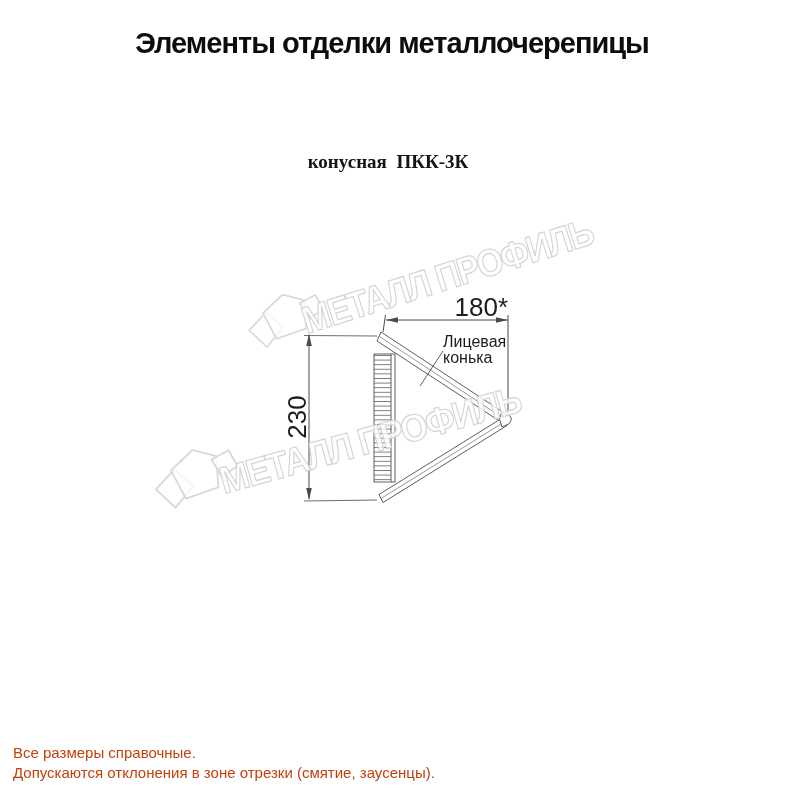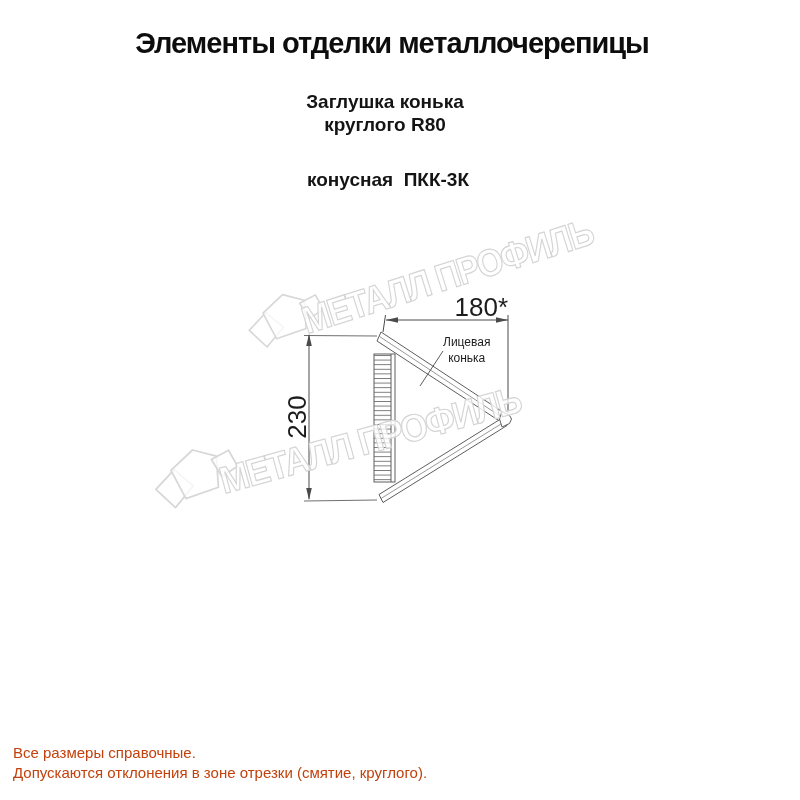--- a/index.html
+++ b/index.html
@@ -28,27 +28,28 @@
     top: 90px; left: 0;
     width: 770px;
     text-align: center;
     font-size: 19px;
     font-weight: bold;
     line-height: 23px;
     color: #141414;
   }
   .product-name {
     position: absolute;
-    top: 169px; left: 0;
+    top: 151px; left: 0;
     width: 776px;
     text-align: center;
     font-size: 19px;
     font-weight: bold;
     white-space: pre;
     color: #141414;
+    font-family: Liberation Serif, serif;
   }
   svg.diagram {
     position: absolute;
     top: 0; left: 0;
   }
   .dim {
     position: absolute;
     font-size: 26px;
     color: #1c1c1c;
     white-space: nowrap;
@@ -58,24 +59,24 @@
     width: 122px;
     text-align: right;
   }
   .dim-height {
     left: 297px; top: 417px;
     transform: translate(-50%, -50%) rotate(-90deg);
   }
   .face-label {
     position: absolute;
     left: 443px; top: 334px;
-    font-size: 12px;
+    font-size: 16px;
     line-height: 16px;
     color: #1c1c1c;
-    text-align: center;
+    text-align: left;
     white-space: nowrap;
   }
   .footer {
     position: absolute;
     left: 13px; top: 743px;
     font-size: 15px;
     line-height: 20px;
     color: #c2410c;
     text-align: left;
   }
@@ -90,24 +91,20 @@
     stroke-width: 1.2px;
   }
 </style>
 </head>
 <body>
 
 <div class="page">
 
   <h1 class="title">Элементы отделки металлочерепицы</h1>
 
-  <div class="subtitle">
-    <div>Заглушка конька</div>
-    <div>круглого R80</div>
-  </div>
 
   <div class="product-name">конусная  ПКК-3К</div>
 
   <svg class="diagram" width="800" height="800" viewBox="0 0 800 800">
     <defs>
       <pattern id="ribs" patternUnits="userSpaceOnUse" x="374" y="355" width="17" height="4.6">
         <line x1="0" y1="0.5" x2="17" y2="0.5" stroke="#6a6a6a" stroke-width="0.9"></line>
       </pattern>
       <g id="mp-logo" fill="#ffffff" fill-opacity="0.75" stroke="#d7d7d7" stroke-width="1.6" stroke-linejoin="round">
         <polygon points="0,30 20,16 34,34 14,50"></polygon>
@@ -168,16 +165,16 @@
   <div class="dim dim-width">180*</div>
   <div class="dim dim-height">230</div>
 
   <div class="face-label">
     <div>Лицевая</div>
     <div>конька</div>
   </div>
 
   <div class="footer">
     <div>Все размеры справочные.</div>
-    <div>Допускаются отклонения в зоне отрезки (смятие, круглого).</div>
+    <div>Допускаются отклонения в зоне отрезки (смятие, заусенцы).</div>
   </div>
 
 </div>
 
 </body></html>

